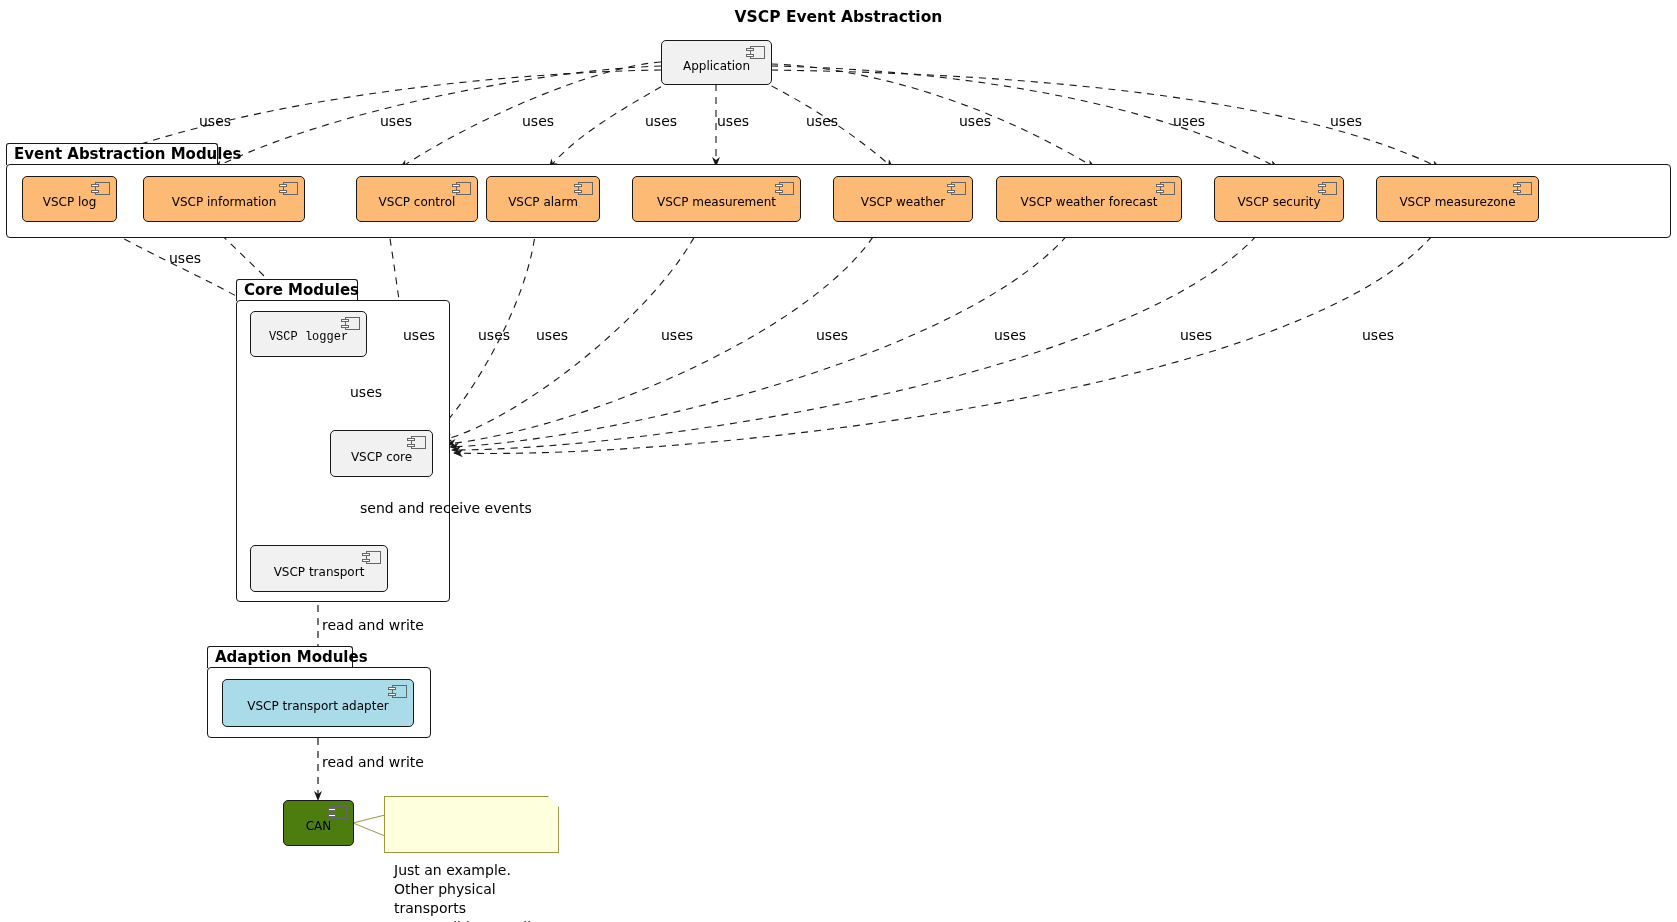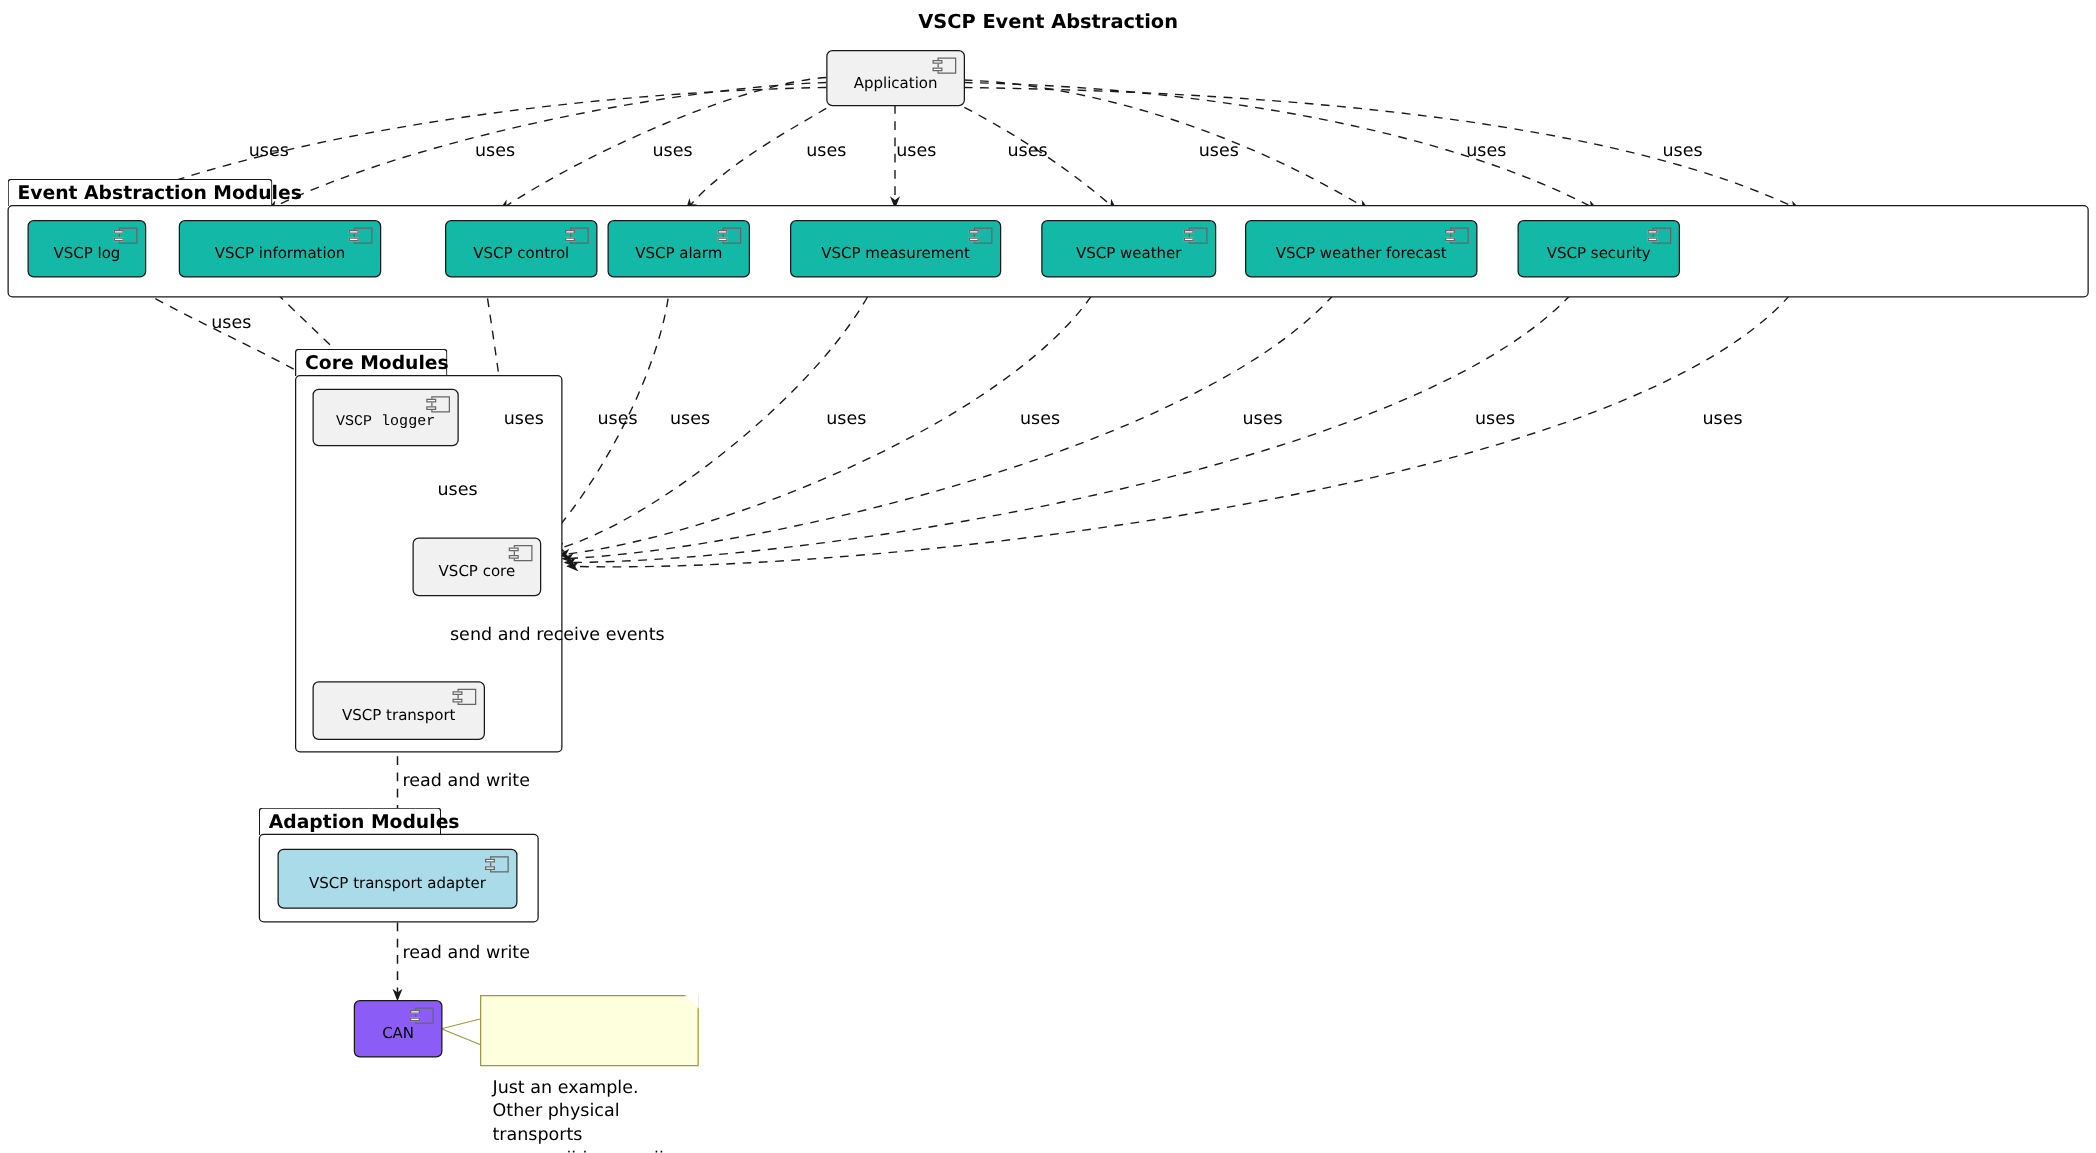--- a/index.html
+++ b/index.html
@@ -42,23 +42,23 @@
     color: #000;
     z-index: 5;
   }
   .node .label {
     padding: 0 10px;
     text-align: center;
     white-space: nowrap;
     line-height: 1.1;
     margin-top: 8px;
   }
-  .node.green { background: #14b8a6; border-color: #181818; }
+  .node.green { background: #fdba74; border-color: #181818; }
   .node.blue  { background: #A9DCE8; border-color: #181818; }
-  .node.gray  { background: #8b5cf6; border-color: #181818; }
+  .node.gray  { background: #4d7c0f; border-color: #181818; }
 
   
   .comp-icon {
     position: absolute;
     right: 6px;
     top: 5px;
     width: 19px;
     height: 13px;
     pointer-events: none;
   }
@@ -303,20 +303,28 @@
 
   <div class="node green" style="left:1214px; top:176px; width:130px; height:46px;">
     <span class="comp-icon">
       <span class="body"></span>
         <span class="tab t1"></span>
         <span class="tab t2"></span>
     </span>
     <span class="label">VSCP security</span>
   </div>
 
+  <div class="node green" style="left:1376px; top:176px; width:163px; height:46px;">
+    <span class="comp-icon">
+      <span class="body"></span>
+        <span class="tab t1"></span>
+        <span class="tab t2"></span>
+    </span>
+    <span class="label">VSCP measurezone</span>
+  </div>
 
   <div class="node" style="left:250px; top:311px; width:117px; height:46px;font-family:Liberation Mono, monospace;">
     <span class="comp-icon">
       <span class="body"></span>
         <span class="tab t1"></span>
         <span class="tab t2"></span>
     </span>
     <span class="label">VSCP logger</span>
   </div>
 

